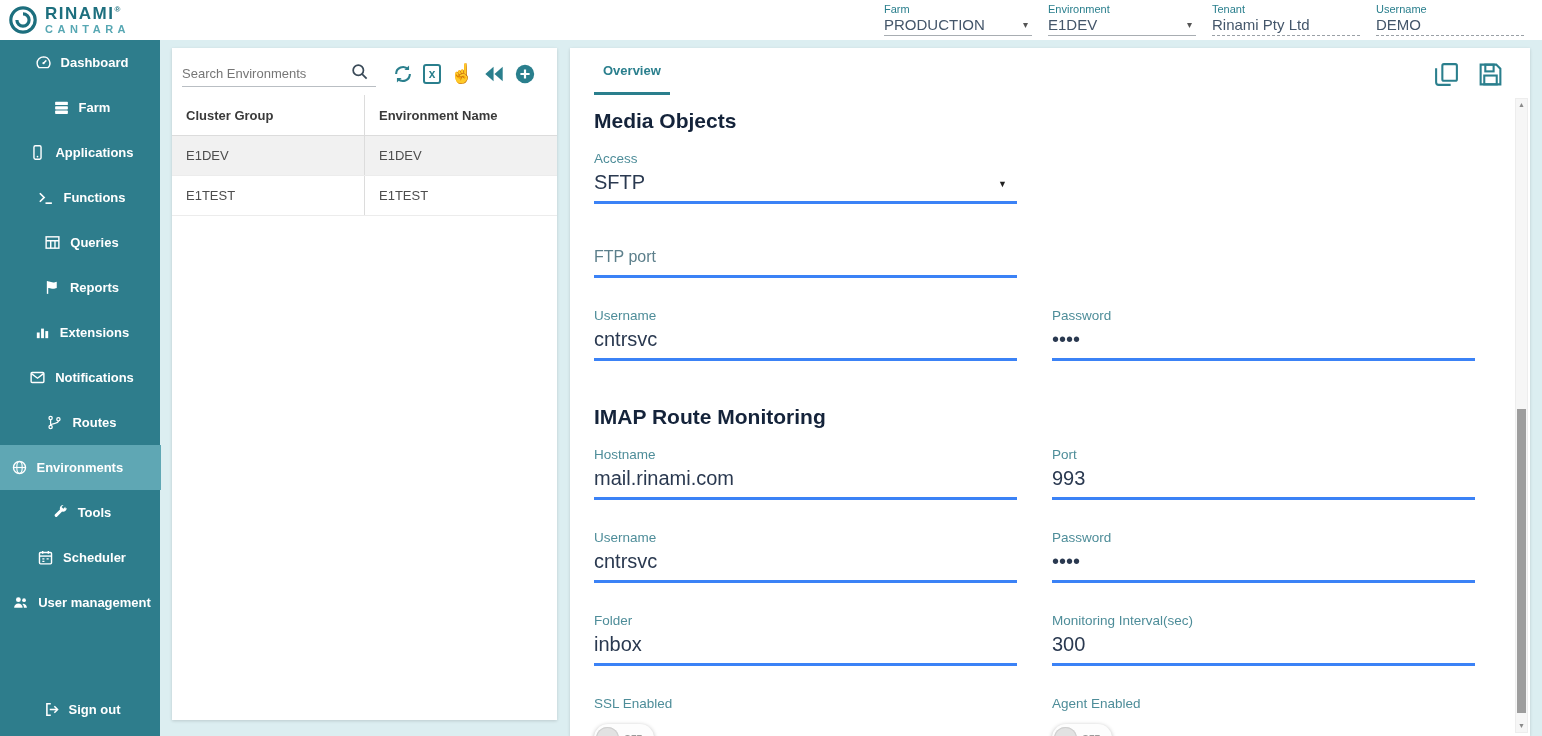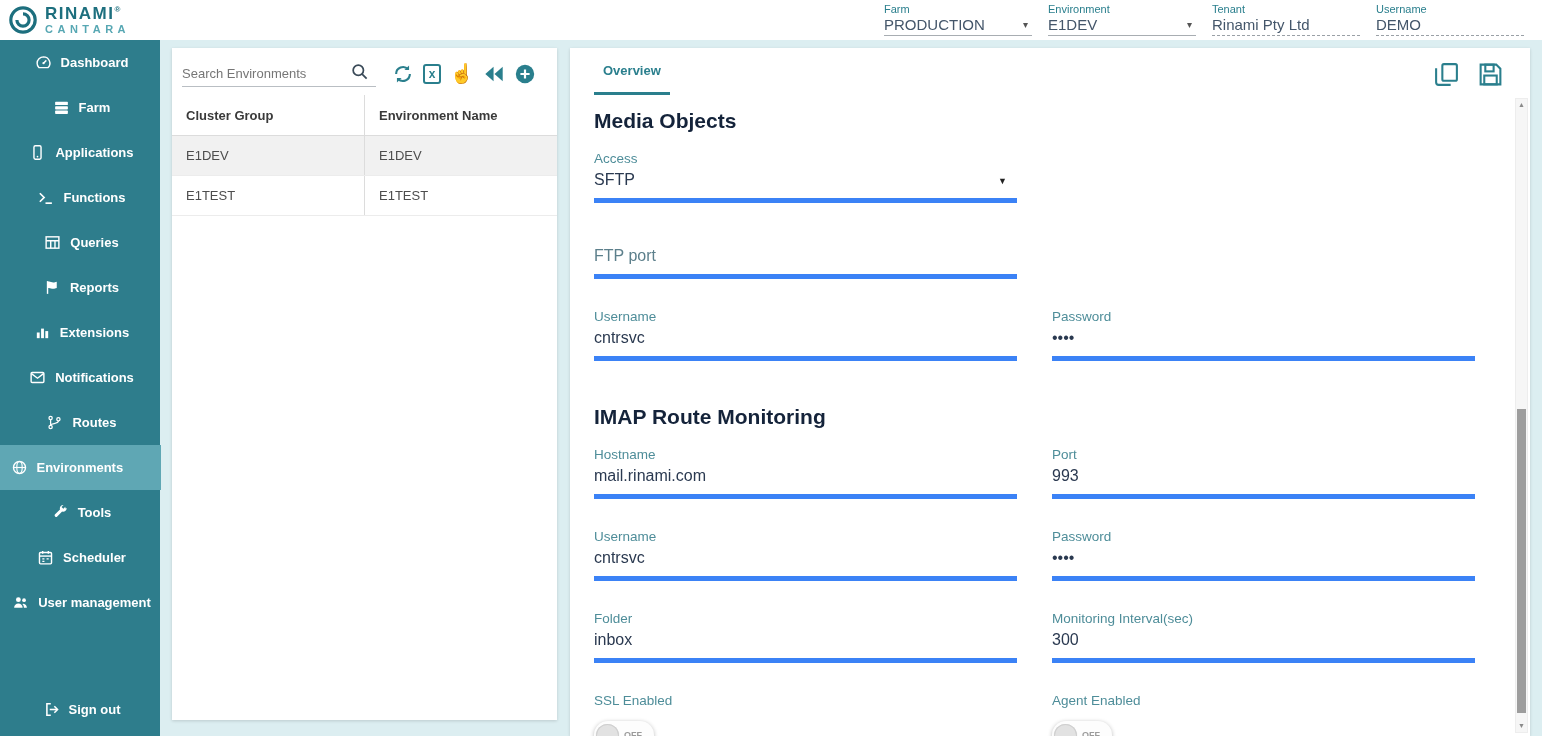--- a/index.html
+++ b/index.html
@@ -85,23 +85,23 @@
     color:#2a7f8d; font-size:13px; font-weight:bold; padding:0 9px 14px 9px;
     border-bottom:3px solid #2a7f8d; cursor:pointer;
   }
   .panel-actions { position:absolute; right:26px; top:13px; display:flex; gap:17px; }
   .panel-actions .tool-btn svg { width:27px; height:27px; }
 
   .panel-body { padding:14px 55px 0 24px; }
   .sec-title { font-size:21px; font-weight:bold; color:#14233a; margin:0 0 18px 0; }
   .sec-title.second { margin-top:44px; }
   .fgrid { display:grid; grid-template-columns:1fr 1fr; column-gap:35px; row-gap:30px; }
-  .field { position:relative; border-bottom:5px solid #3b82f6; padding-bottom:7px; cursor:text; }
+  .field { position:relative; border-bottom:3px solid #3b82f6; padding-bottom:7px; cursor:text; }
   .f-label { font-size:13.5px; color:#4e8d99; }
-  .f-value { font-size:16px; color:#2a3950; margin-top:5px; min-height:20px; }
+  .f-value { font-size:20px; color:#2a3950; margin-top:5px; min-height:20px; }
   .f-label-large { font-size:16px; color:#5c7f8b; min-height:20px; margin-top:14px; }
   .select-caret { position:absolute; right:10px; bottom:12px; font-size:9px; color:#222; }
   .toggle-field { border-bottom:none; cursor:default; }
   .toggle {
     width:60px; height:28px; background:#fdfdfd; border-radius:14px;
     box-shadow:0 1px 4px rgba(0,0,0,.28); display:flex; align-items:center;
     padding:2px; margin-top:13px; cursor:pointer;
   }
   .knob { width:23px; height:23px; border-radius:50%; background:#e2e2e2; box-shadow:inset 0 0 0 1px #cfcfcf, 0 1px 1px rgba(0,0,0,.2); }
   .toggle-state { font-size:9px; font-weight:bold; color:#9b9b9b; margin-left:5px; }

